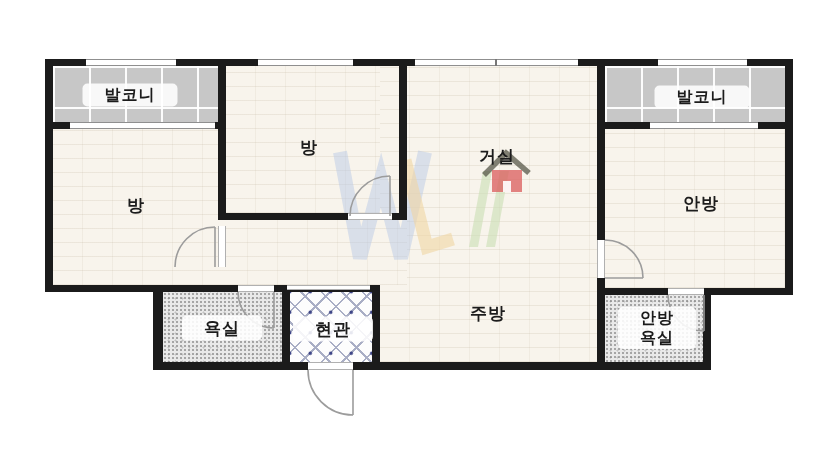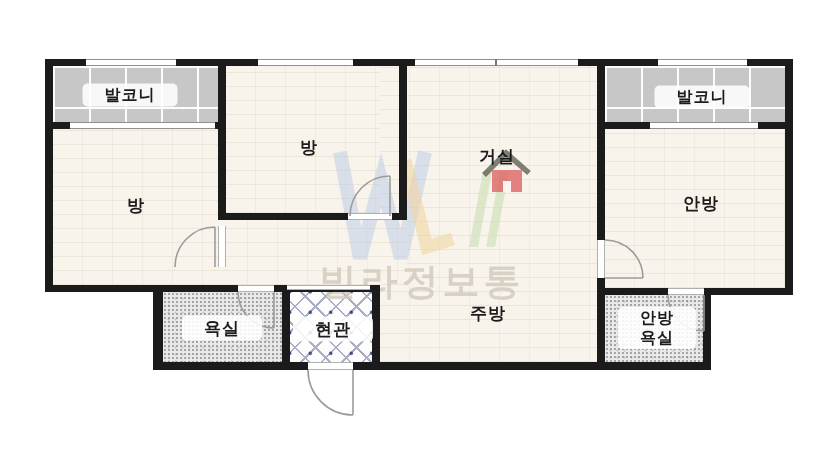--- a/index.html
+++ b/index.html
@@ -99,21 +99,20 @@
     <g>
       <path d="M469,247 L483,171 L492,171 L478,247 Z" fill="var(--logo-green)" opacity="0.6"></path>
       <path d="M486,247 L500,171 L509,171 L495,247 Z" fill="var(--logo-green)" opacity="0.6"></path>
     </g>
     <g>
       <path d="M484,175 L506,153 L529,173" fill="none" stroke="#4d4d3e" stroke-width="5.5" opacity="0.7"></path>
       <path d="M492,170 H522 V192 H492 Z" fill="var(--logo-red)" opacity="0.75"></path>
       <path d="M503,181 h8 v11 h-8 Z" fill="#ffffff" opacity="0.9"></path>
     </g>
   </svg>
-  <div id="wm-text" class="abs">빌라정보통</div>
 
   <div class="abs wall" style="left:45px;top:59px;width:748px;height:7px;"></div>
   <div class="abs wall" style="left:45px;top:59px;width:8px;height:233px;"></div>
   <div class="abs wall" style="left:785px;top:59px;width:8px;height:236px;"></div>
   <div class="abs wall" style="left:45px;top:122px;width:181px;height:7px;"></div>
   <div class="abs wall" style="left:597px;top:122px;width:196px;height:7px;"></div>
   <div class="abs wall" style="left:218px;top:59px;width:8px;height:161px;"></div>
   <div class="abs wall" style="left:399px;top:59px;width:8px;height:161px;"></div>
   <div class="abs wall" style="left:218px;top:213px;width:189px;height:7px;"></div>
   <div class="abs wall" style="left:597px;top:59px;width:8px;height:311px;"></div>

